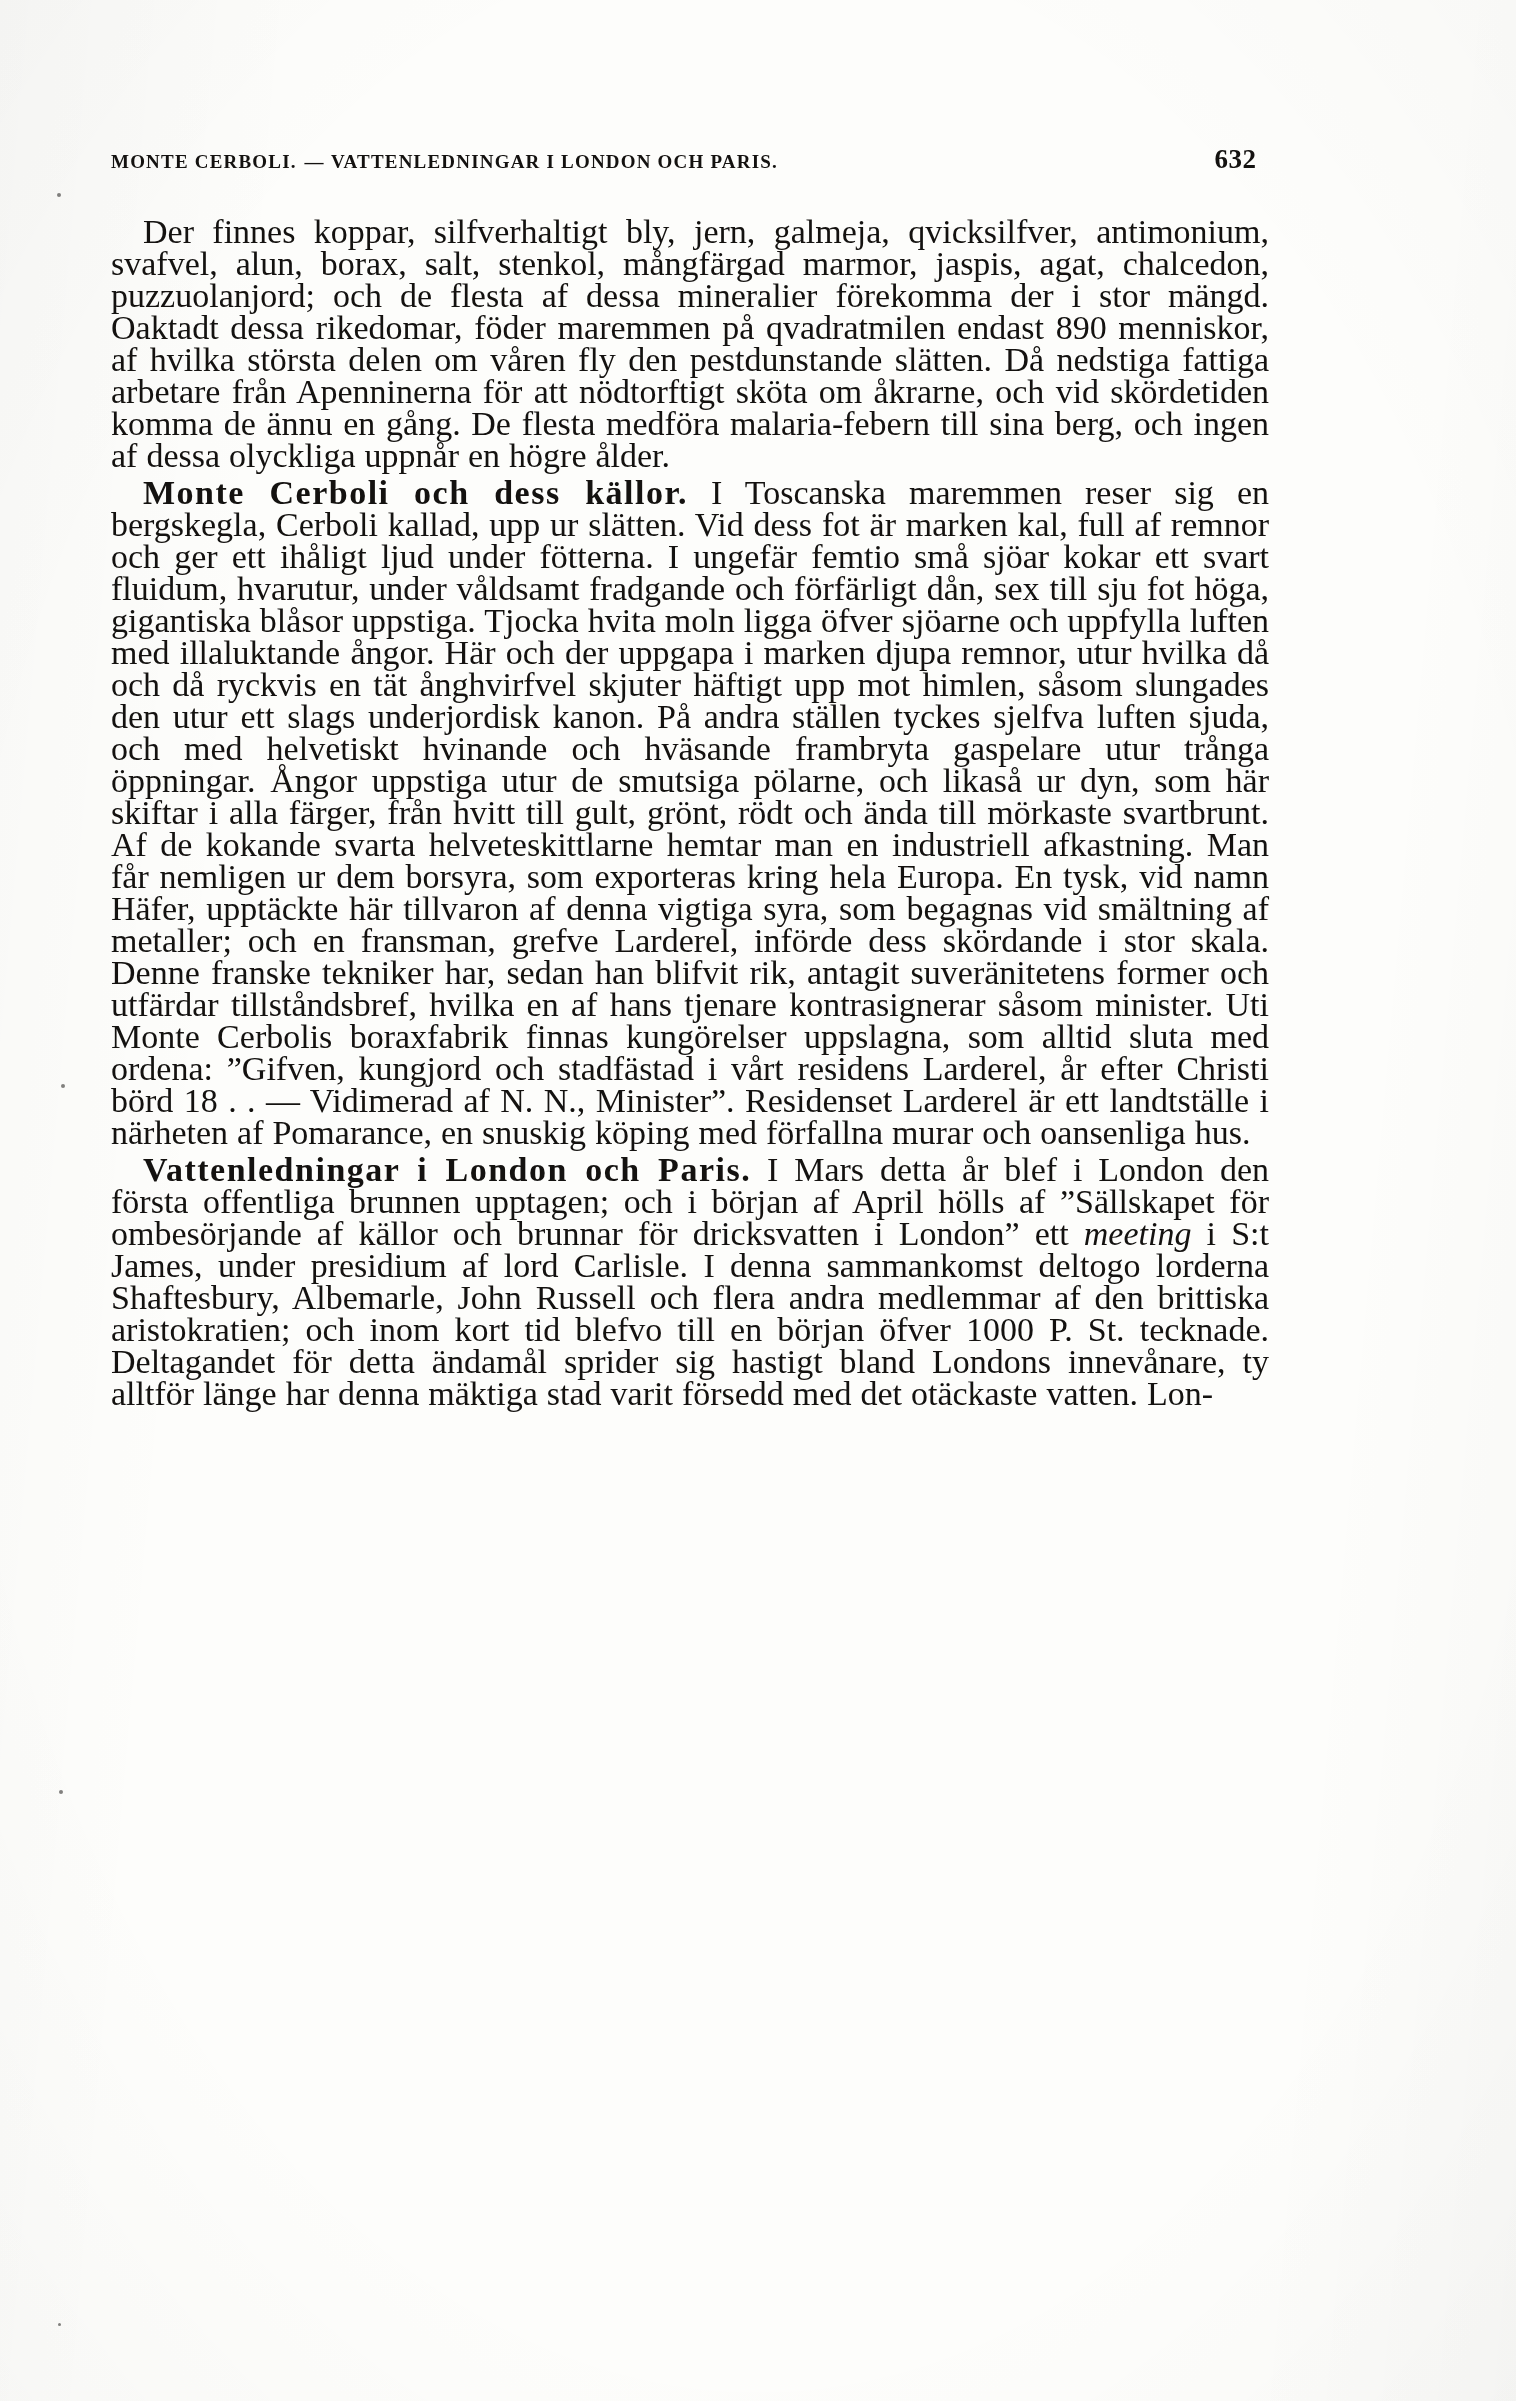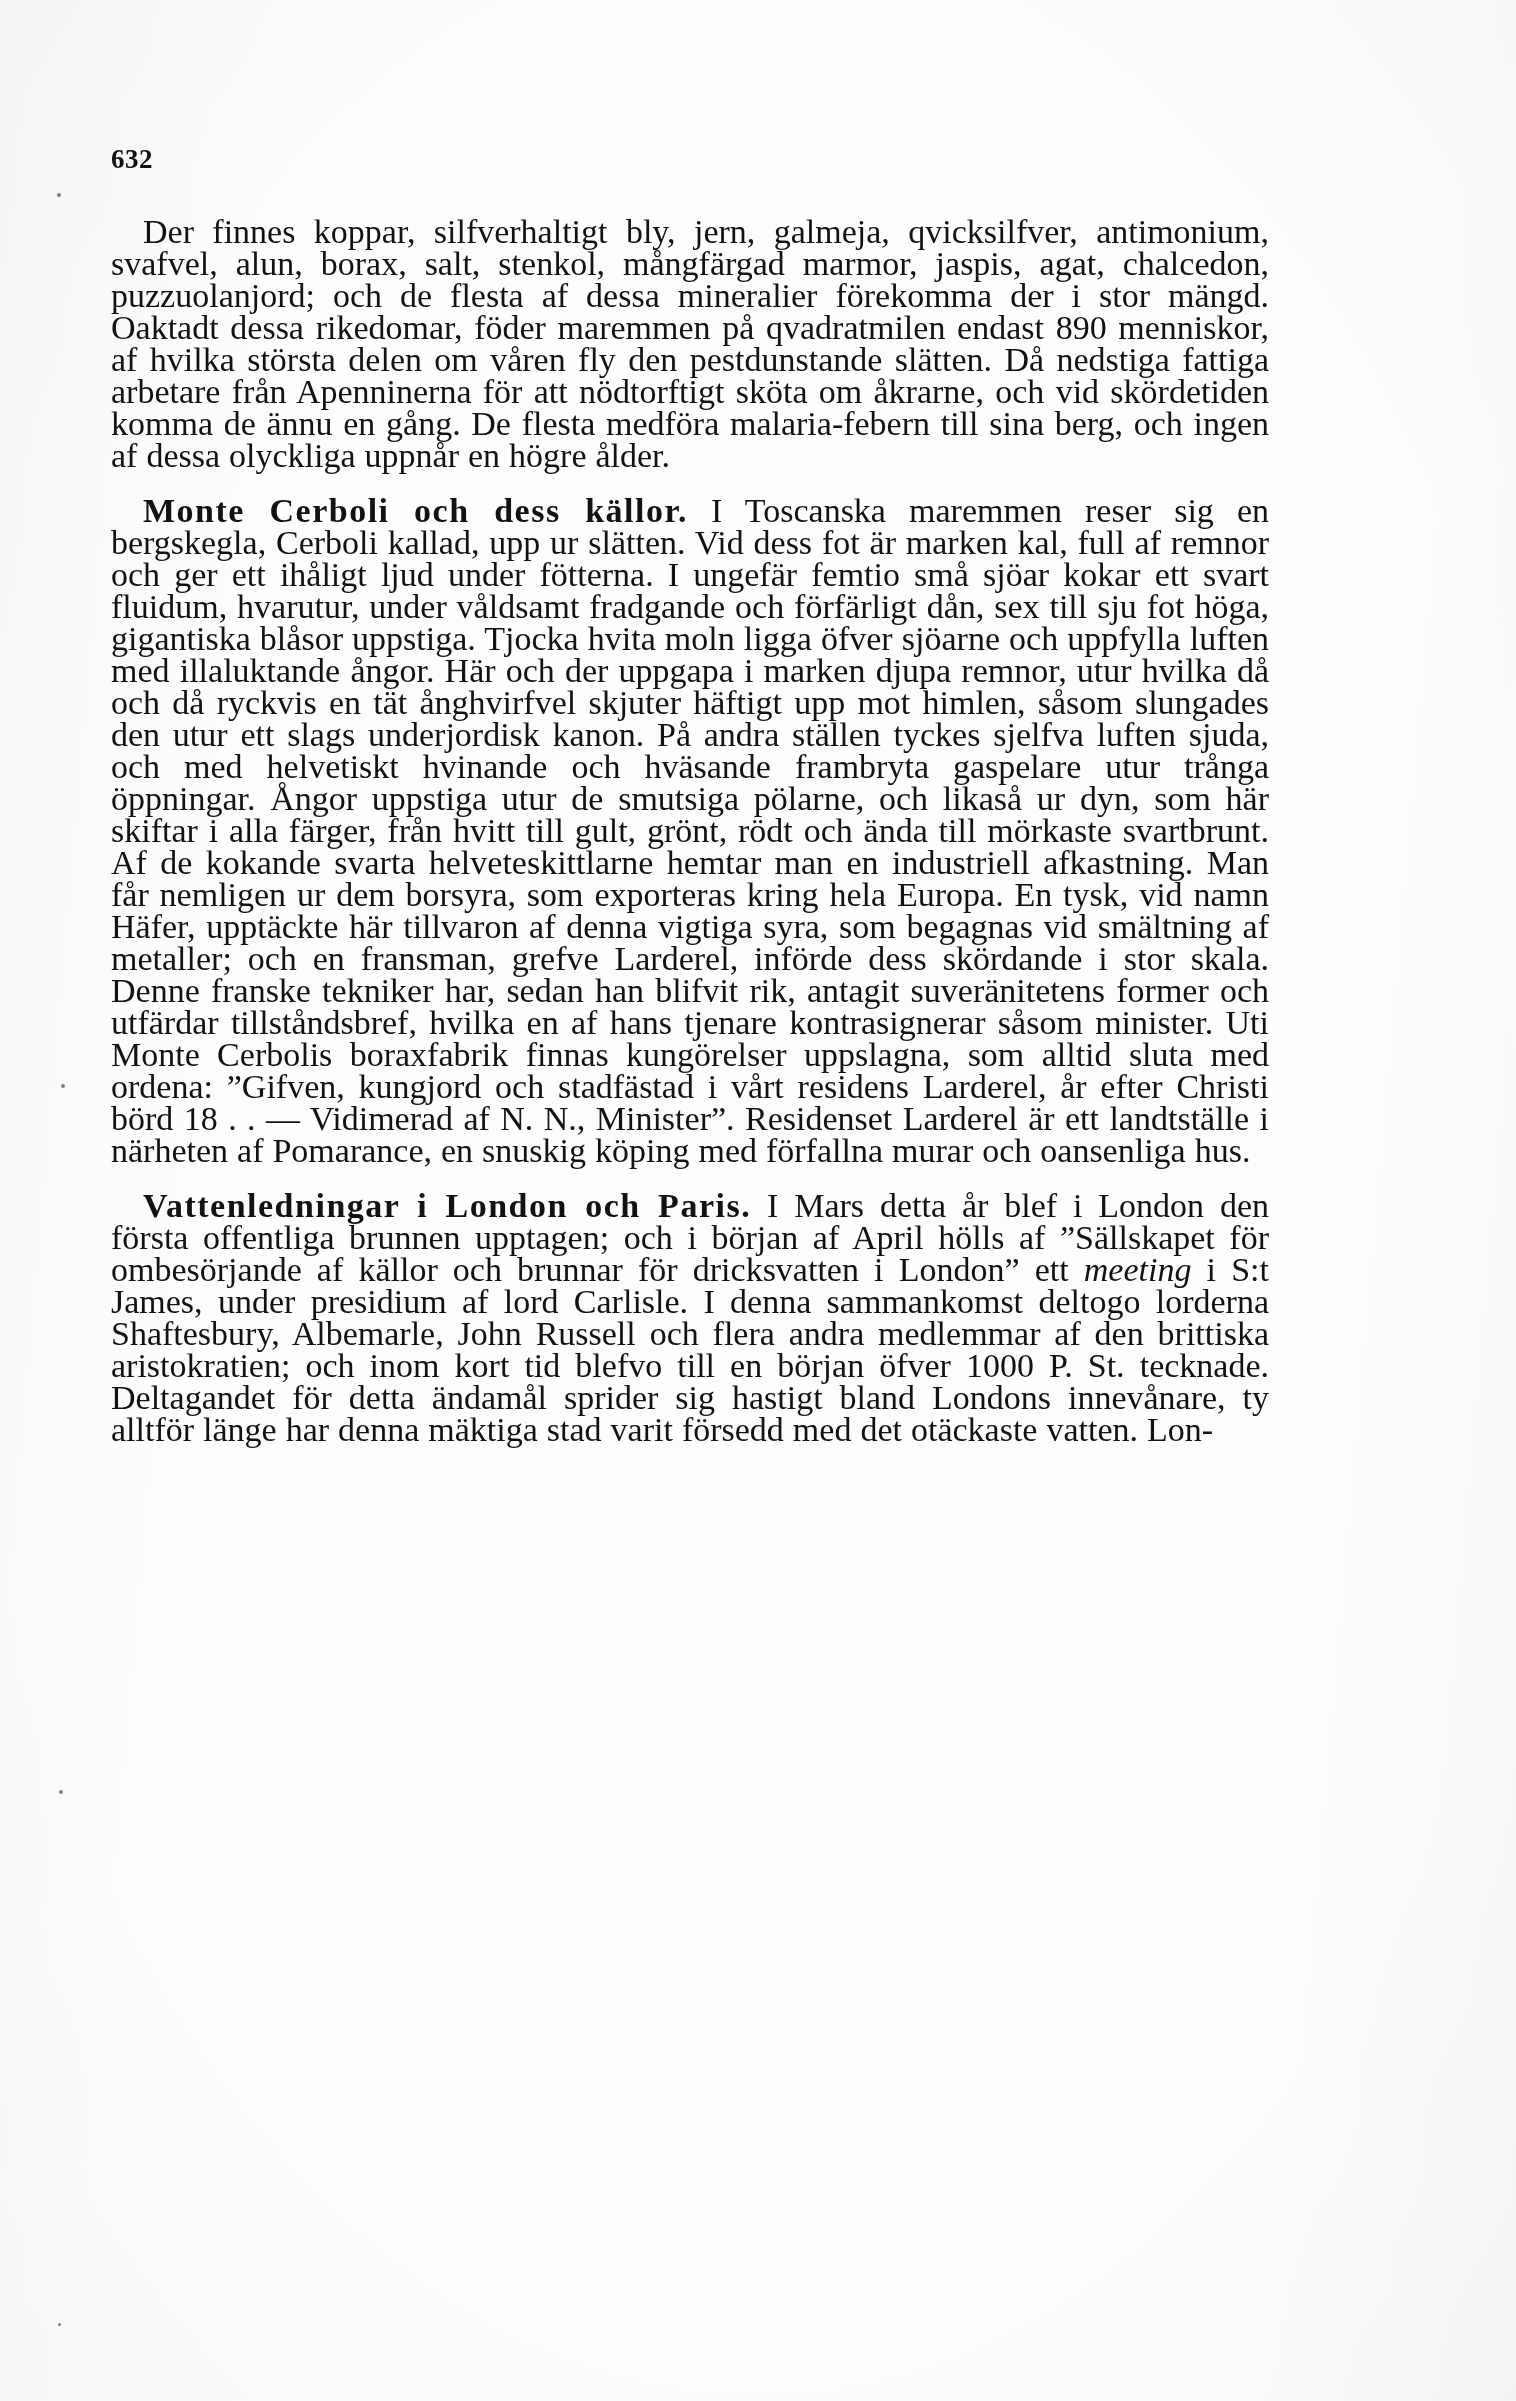--- a/index.html
+++ b/index.html
@@ -73,21 +73,21 @@
     margin: 0;
     font-size: 34px;
     line-height: 32px;
     text-align: justify;
     text-justify: inter-word;
     word-spacing: 0.5px;
     -webkit-hyphens: none;
     hyphens: none;
   }
   p.para + p.para {
-    margin-top: 23px;
+    margin-top: 5px;
   }
   p.para.indent {
     text-indent: 32px;
   }
   p.para:last-child {
     text-align: justify;
   }
 
   
   .runin {
@@ -114,20 +114,21 @@
 <div id="page">
 
   <div class="edge-smudge" style="top:193px;"></div>
   <div class="edge-smudge" style="top:1084px;left:61px;"></div>
   <div class="edge-smudge" style="top:1790px;left:59px;"></div>
   <div class="edge-smudge" style="top:2323px;left:58px;width:3.4px;height:3.4px;"></div>
 
   <div id="content">
 
     <div class="runhead">
+      <div class="runhead-left"><span>MONTE CERBOLI.</span><span class="rh-em">—</span><span>VATTENLEDNINGAR I LONDON OCH PARIS.</span></div>
       <div class="runhead-page">632</div>
     </div>
 
     <p class="para indent">Der finnes koppar, silfverhaltigt bly, jern, galmeja, qvicksilfver, antimonium, svafvel, alun, borax, salt, stenkol, mångfärgad marmor, jaspis, agat, chalcedon, puzzuolanjord; och de flesta af dessa mineralier förekomma der i stor mängd. Oaktadt dessa rikedomar, föder maremmen på qvadratmilen endast 890 menniskor, af hvilka största delen om våren fly den pestdunstande slätten. Då nedstiga fattiga arbetare från Apenninerna för att nödtorftigt sköta om åkrarne, och vid skördetiden komma de ännu en gång. De flesta medföra malaria-febern till sina berg, och ingen af dessa olyckliga uppnår en högre ålder.</p>
 
     <p class="para indent"><span class="runin">Monte Cerboli och dess källor.</span><span> I Toscanska maremmen reser sig en bergskegla, Cerboli kallad, upp ur slätten. Vid dess fot är marken kal, full af remnor och ger ett ihåligt ljud under fötterna. I ungefär femtio små sjöar kokar ett svart fluidum, hvarutur, under våldsamt fradgande och förfärligt dån, sex till sju fot höga, gigantiska blåsor uppstiga. Tjocka hvita moln ligga öfver sjöarne och uppfylla luften med illaluktande ångor. Här och der uppgapa i marken djupa remnor, utur hvilka då och då ryckvis en tät ånghvirfvel skjuter häftigt upp mot himlen, såsom slungades den utur ett slags underjordisk kanon. På andra ställen tyckes sjelfva luften sjuda, och med helvetiskt hvinande och hväsande frambryta gaspelare utur trånga öppningar. Ångor uppstiga utur de smutsiga pölarne, och likaså ur dyn, som här skiftar i alla färger, från hvitt till gult, grönt, rödt och ända till mörkaste svartbrunt. Af de kokande svarta helveteskittlarne hemtar man en industriell afkastning. Man får nemligen ur dem borsyra, som exporteras kring hela Europa. En tysk, vid namn Häfer, upptäckte här tillvaron af denna vigtiga syra, som begagnas vid smältning af metaller; och en fransman, grefve Larderel, införde dess skördande i stor skala. Denne franske tekniker har, sedan han blifvit rik, antagit suveränitetens former och utfärdar tillståndsbref, hvilka en af hans tjenare kontrasignerar såsom minister. Uti Monte Cerbolis boraxfabrik finnas kungörelser uppslagna, som alltid sluta med ordena: ”Gifven, kungjord och stadfästad i vårt residens Larderel, år efter Christi börd 18 . . — Vidimerad af N. N., Minister”. Residenset Larderel är ett landtställe i närheten af Pomarance, en snuskig köping med förfallna murar och oansenliga hus.</span></p>
 
     <p class="para indent"><span class="runin">Vattenledningar i London och Paris.</span><span> I Mars detta år blef i London den första offentliga brunnen upptagen; och i början af April hölls af ”Sällskapet för ombesörjande af källor och brunnar för dricksvatten i London” ett </span><em class="ital">meeting</em><span> i S:t James, under presidium af lord Carlisle. I denna sammankomst deltogo lorderna Shaftesbury, Albemarle, John Russell och flera andra medlemmar af den brittiska aristokratien; och inom kort tid blefvo till en början öfver 1000 P. St. tecknade. Deltagandet för detta ändamål sprider sig hastigt bland Londons innevånare, ty alltför länge har denna mäktiga stad varit försedd med det otäckaste vatten. Lon-</span></p>
 
   </div>

